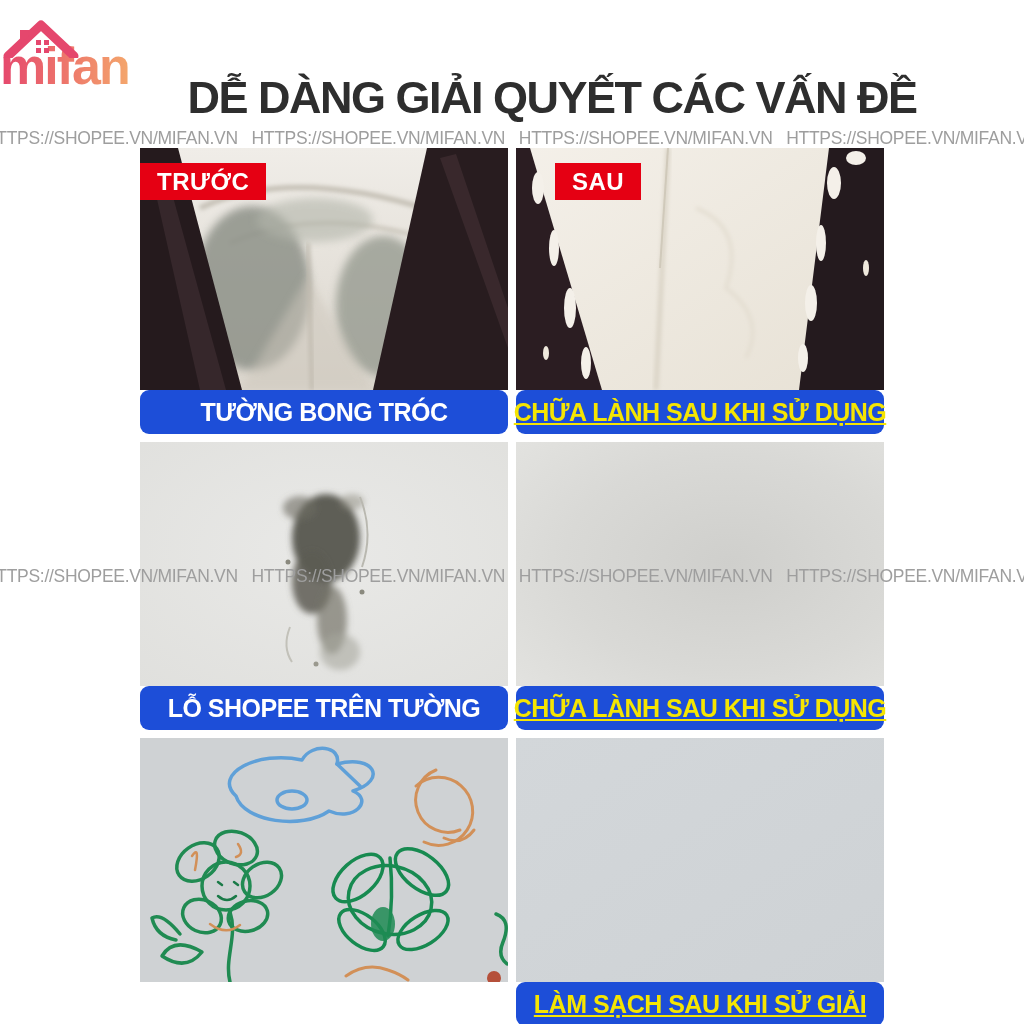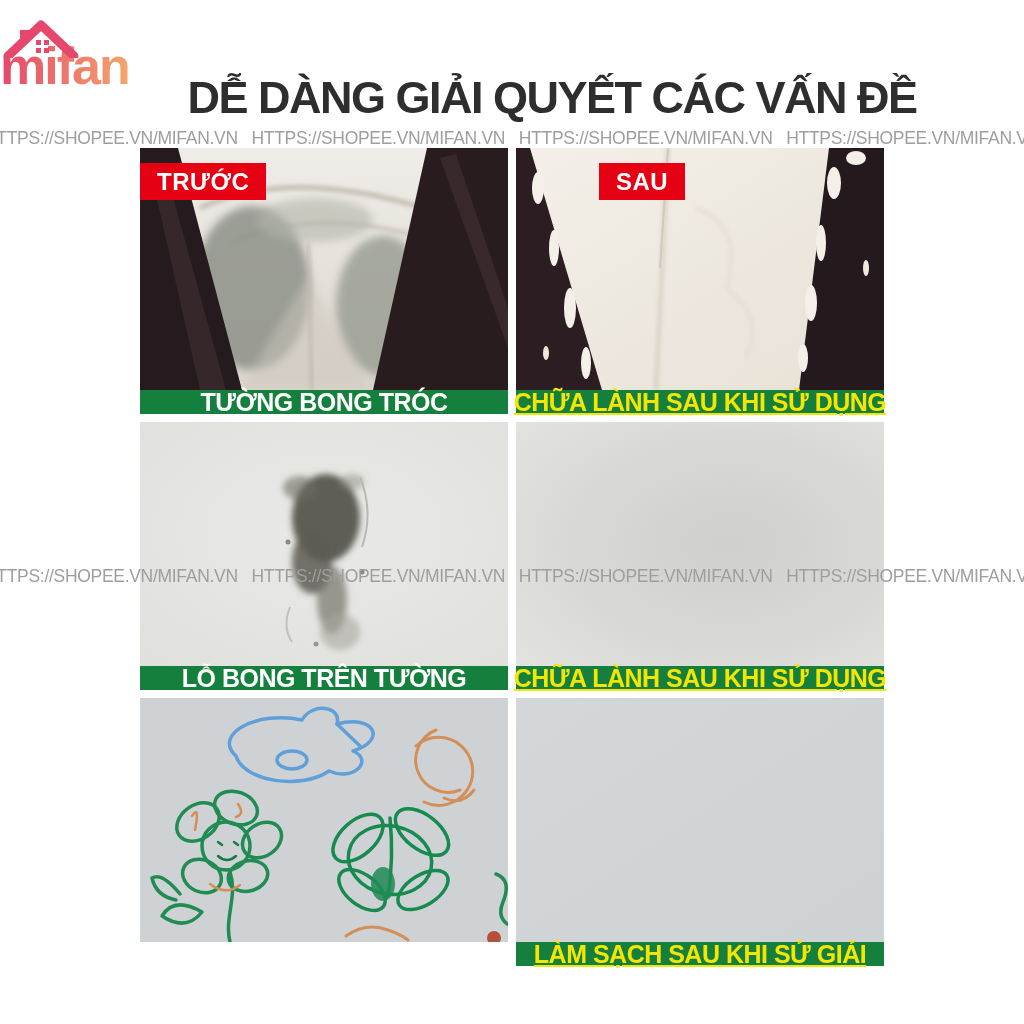--- a/index.html
+++ b/index.html
@@ -27,32 +27,32 @@
     color:#9e9e9e;font-size:17.5px;letter-spacing:-0.3px;white-space:nowrap;z-index:6;
   }
   .wm-top{top:128px;}
   .wm-mid{top:566px;}
   
   .grid{position:absolute;top:148px;left:140px;width:744px;}
   .row{display:flex;gap:8px;margin-bottom:8px;}
   .cell{position:relative;width:368px;}
   .photo{display:block;width:368px;}
   .caption{
-    height:24px;display:flex;align-items:center;justify-content:center;
-    background:#15803d;font-weight:bold;font-size:25px;letter-spacing:-0.5px;white-space:nowrap;
+    height:44px;display:flex;align-items:center;justify-content:center;
+    background:#1d4ed8;font-weight:bold;font-size:25px;letter-spacing:-0.5px;white-space:nowrap;border-radius:9px;
   }
   .cap-white{color:#ffffff;}
   .cap-yellow{color:#f5e502;text-decoration:underline;}
   .badge{
     position:absolute;top:15px;height:37px;display:flex;align-items:center;
     padding:0 17px;background:#e50013;color:#ffffff;font-weight:bold;font-size:24px;
     letter-spacing:0.5px;z-index:4;
   }
   .badge-before{left:0;}
-  .badge-after{left:39px;margin-left:44px;}
+  .badge-after{left:39px;}
 </style>
 </head>
 <body>
 
 <div id="canvas">
 
   <div class="logo">
     <div class="logo-inner">
       <svg class="logo-roof" width="78" height="40" viewBox="0 0 78 40">
         <path d="M6 38 L39 7 L72 38" fill="none" stroke="#e5476d" stroke-width="9" stroke-linecap="round" stroke-linejoin="round"></path>
@@ -172,21 +172,21 @@
             <ellipse cx="200" cy="210" rx="20" ry="18" fill="#a9a89f" opacity="0.6"></ellipse>
             <ellipse cx="160" cy="66" rx="17" ry="12" fill="#6c6b60" opacity="0.6"></ellipse>
             <ellipse cx="212" cy="60" rx="12" ry="8" fill="#8d8c80" opacity="0.5"></ellipse>
           </g>
           <path d="M220 55 q14 35 2 70" fill="none" stroke="#b9b8b0" stroke-width="2"></path>
           <path d="M150 185 q-8 20 2 35" fill="none" stroke="#c2c1b9" stroke-width="2"></path>
           <circle cx="148" cy="120" r="2.5" fill="#8a897e"></circle>
           <circle cx="222" cy="150" r="2.5" fill="#8a897e"></circle>
           <circle cx="176" cy="222" r="2.5" fill="#9a998e"></circle>
         </svg>
-        <div class="caption cap-white">LỖ BONG TRÊN TƯỜNG</div>
+        <div class="caption cap-white">LỖ SHOPEE TRÊN TƯỜNG</div>
       </div>
 
       <div class="cell">
         <svg class="photo" width="368" height="244" viewBox="0 0 368 244" preserveAspectRatio="none">
           <defs>
             <radialGradient id="p4bg" cx="0.58" cy="0.5" r="0.75">
               <stop offset="0" stop-color="#cfcfcc"></stop>
                 <stop offset="0.6" stop-color="#d9d9d6"></stop>
                 <stop offset="1" stop-color="#e2e2df"></stop>
             </radialGradient>

